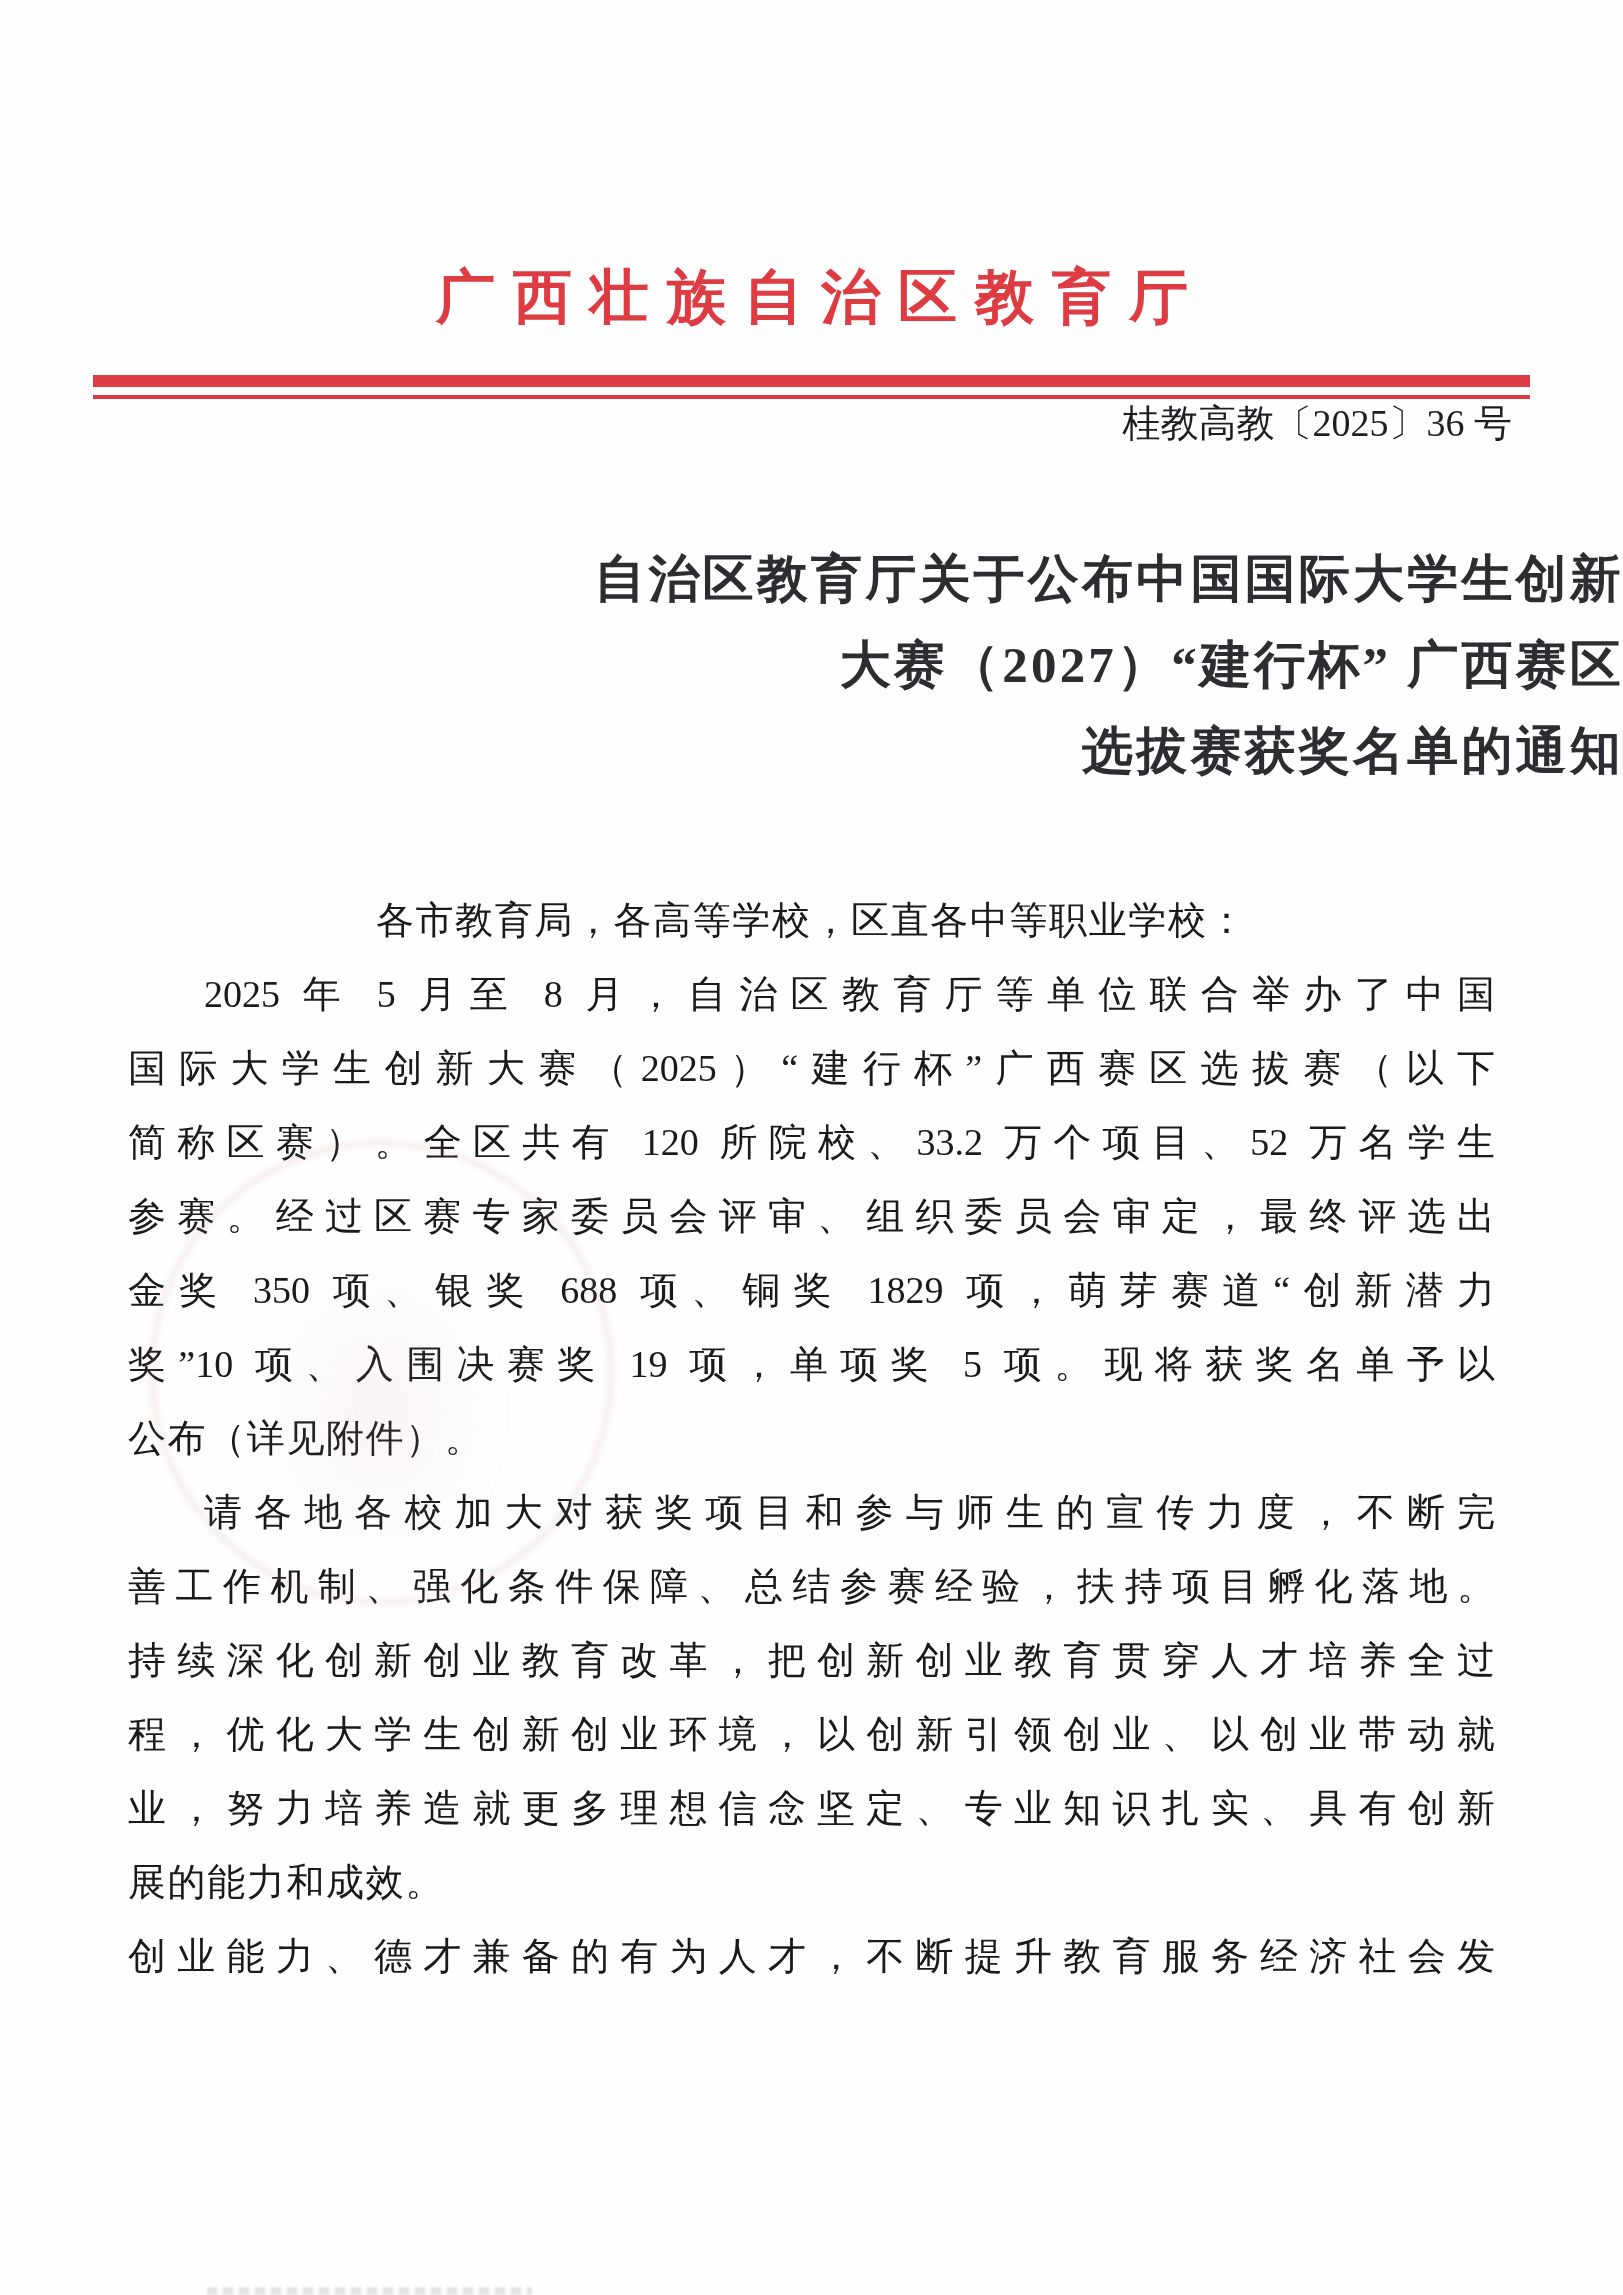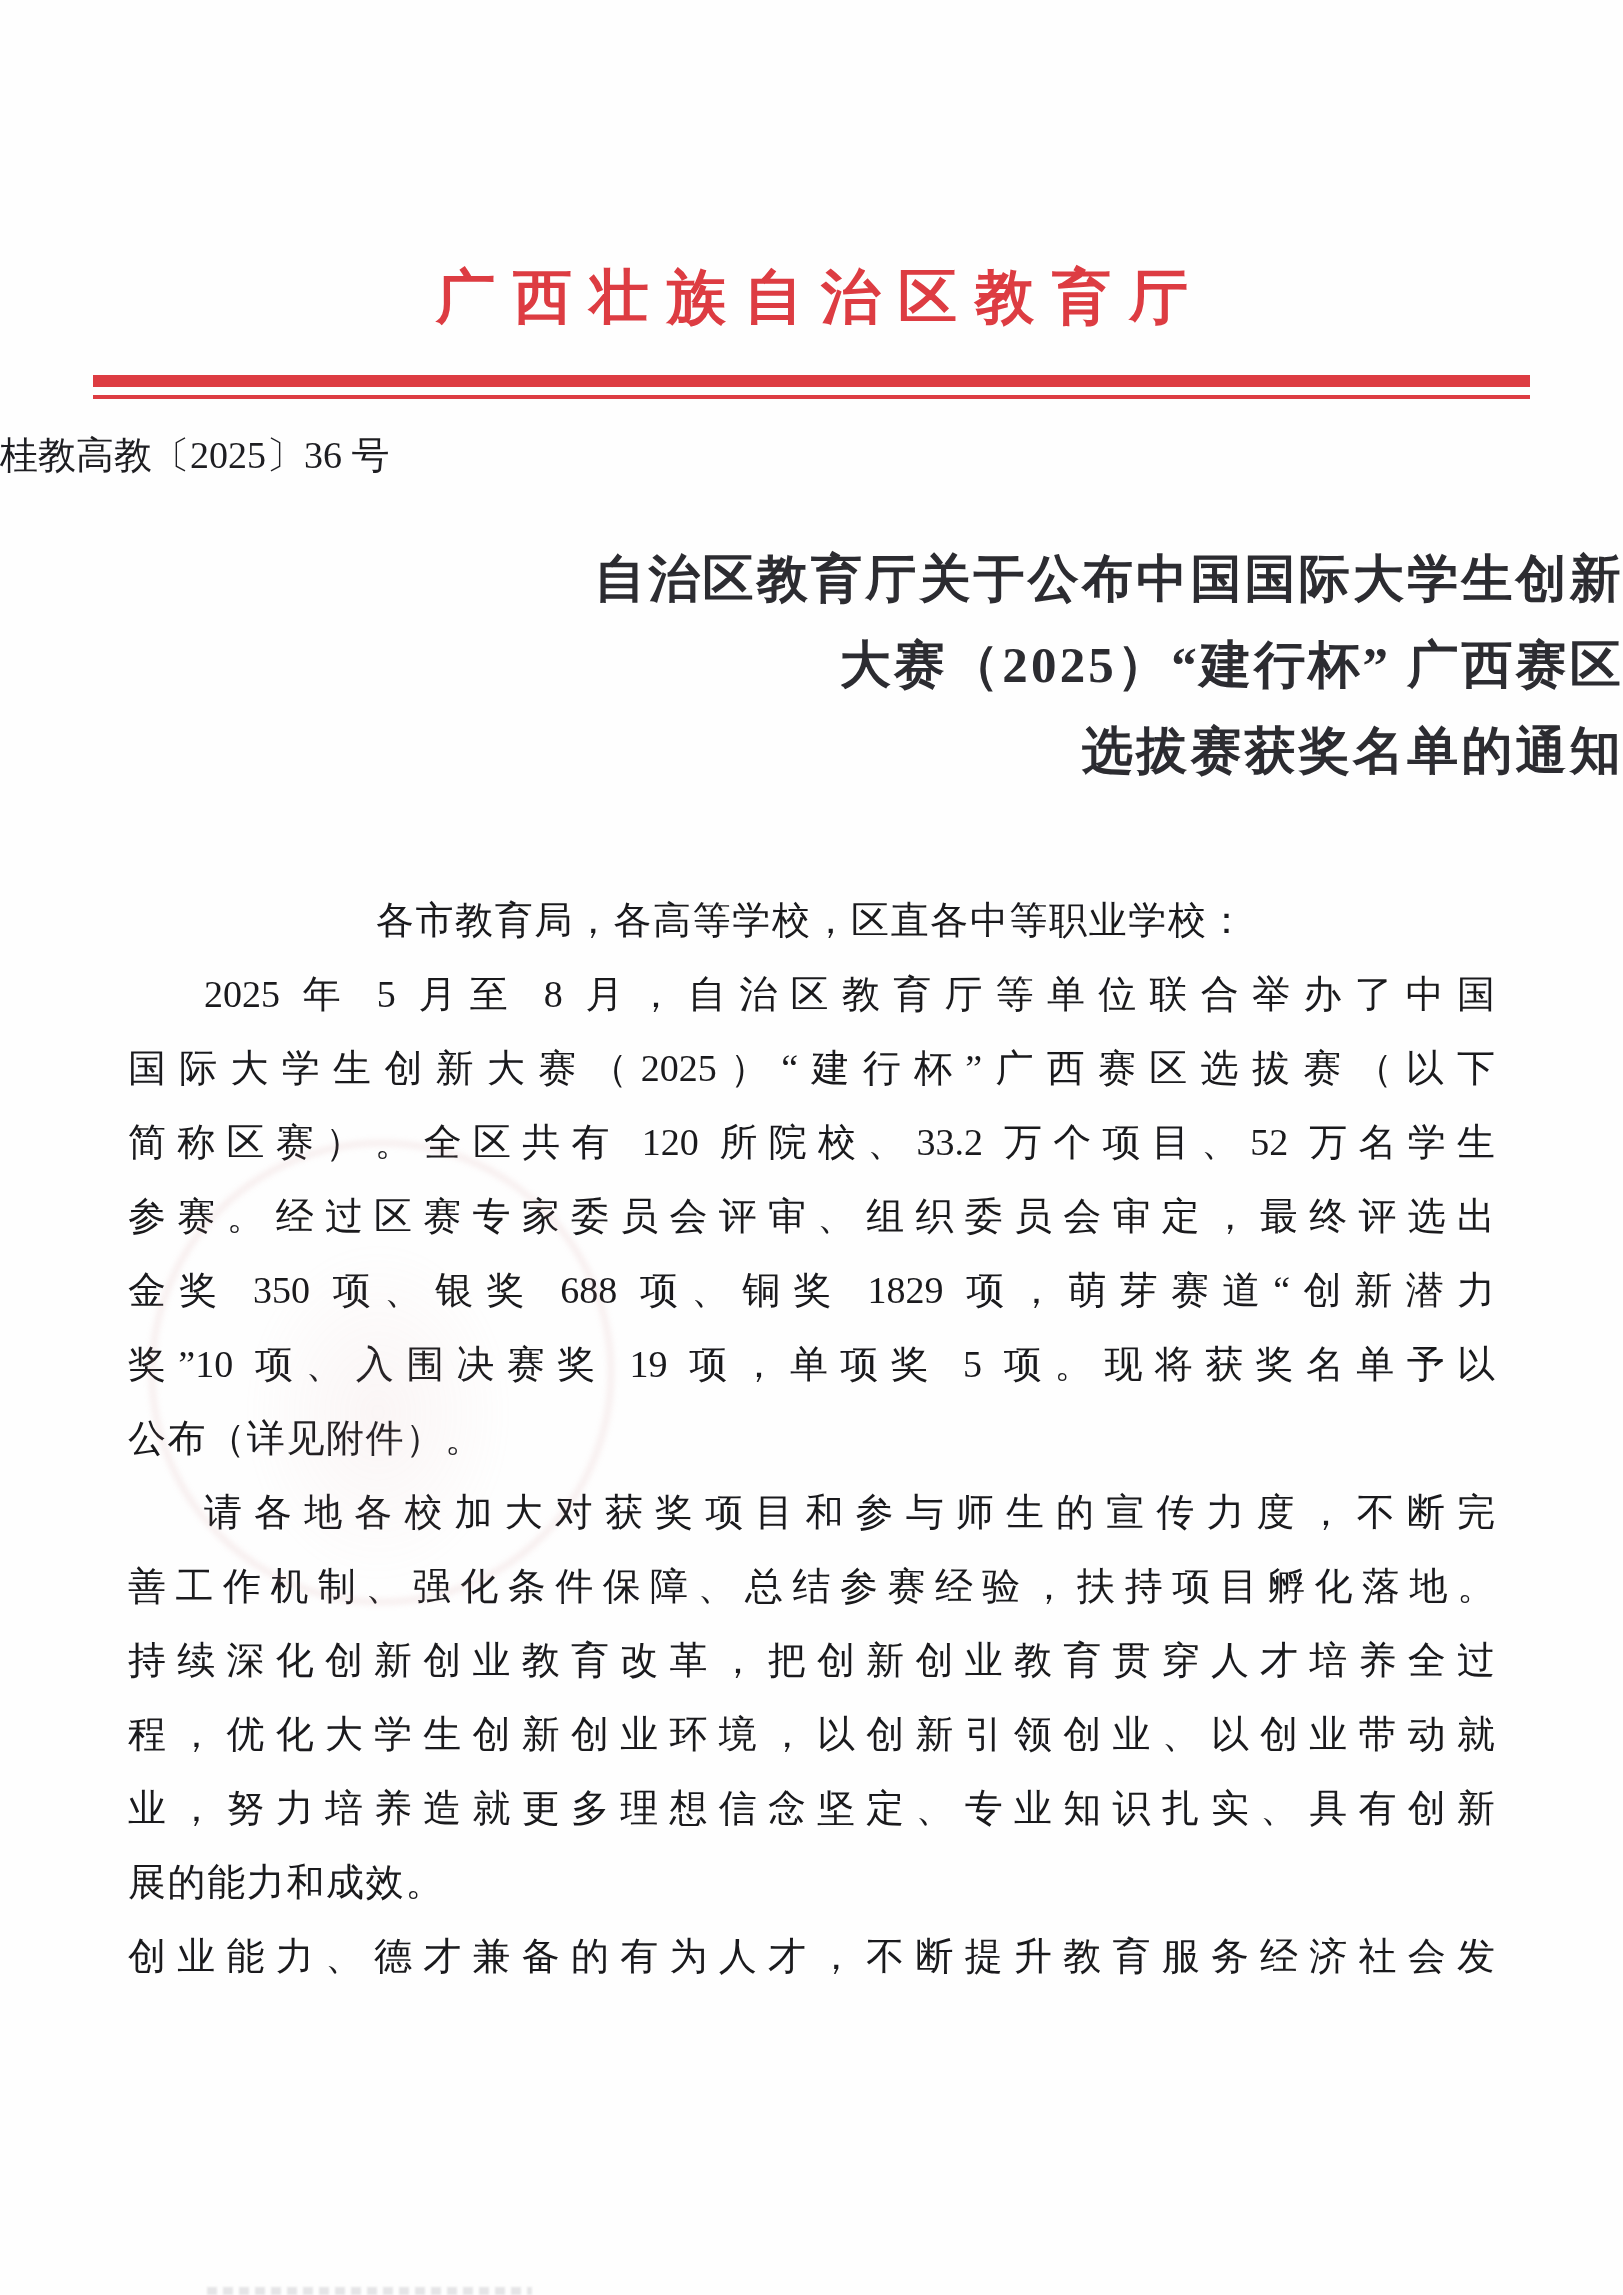--- a/index.html
+++ b/index.html
@@ -26,22 +26,23 @@
   }
   .red-rule-bar{
     position:absolute;top:375px;left:93px;width:1437px;height:12px;
     background:#dd3c42;
   }
   .red-rule-thin{
     position:absolute;top:395px;left:93px;width:1437px;height:4px;
     background:#dd3c42;
   }
   .doc-number{
-    position:absolute;top:430px;left:0;width:100%;
+    position:absolute;top:398px;left:0;width:100%;
     box-sizing:border-box;
+    text-align:right;
     padding-right:112px;
     font-size:38px;
     color:#1e1e22;
   }
   .doc-title{
     position:absolute;top:536px;left:0;width:100%;
     text-align:right;
     font-size:51px;
     line-height:86px;
     font-weight:bold;
@@ -100,21 +101,21 @@
 
   <div class="letterhead">广西壮族自治区教育厅</div>
 
   <div class="red-rule-bar"></div>
   <div class="red-rule-thin"></div>
 
   <div class="doc-number">桂教高教〔2025〕36 号</div>
 
   <div class="doc-title">
     <div>自治区教育厅关于公布中国国际大学生创新</div>
-    <div>大赛（2025）“建行杯” 广西赛区</div>
+    <div>大赛（2027）“建行杯” 广西赛区</div>
     <div>选拔赛获奖名单的通知</div>
   </div>
 
   <div class="doc-body">
     <div class="salutation">各市教育局，各高等学校，区直各中等职业学校：</div>
     <div id="body-lines">
         <div class="line indent">2025 年 5 月至 8 月，自治区教育厅等单位联合举办了中国</div>
         <div class="line">国际大学生创新大赛（2025）“建行杯”广西赛区选拔赛（以下</div>
         <div class="line">简称区赛）。全区共有 120 所院校、33.2 万个项目、52 万名学生</div>
         <div class="line">参赛。经过区赛专家委员会评审、组织委员会审定，最终评选出</div>

